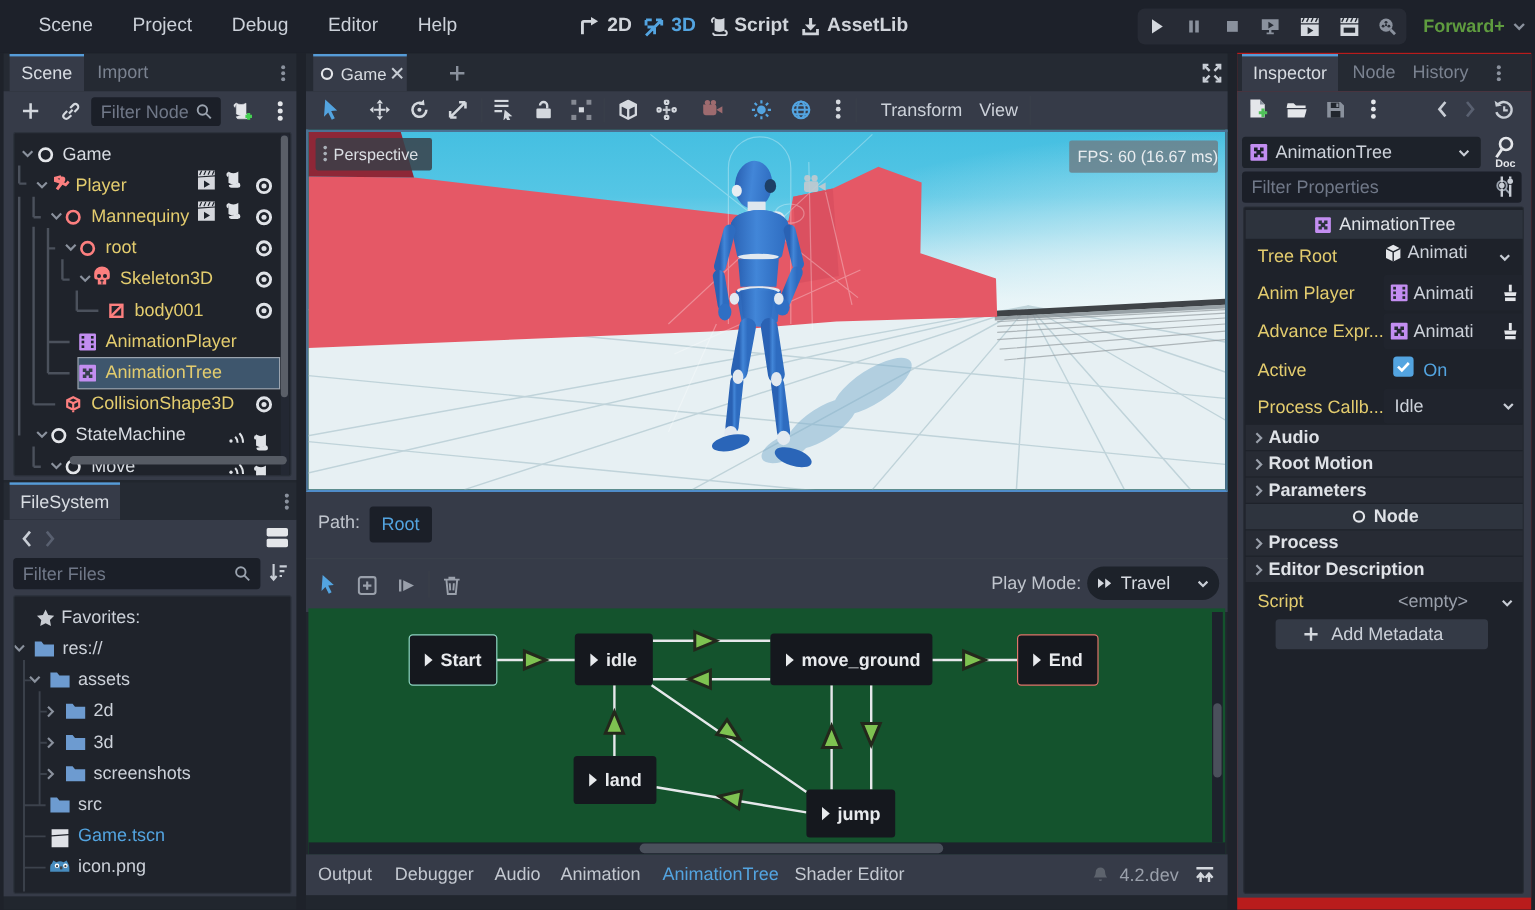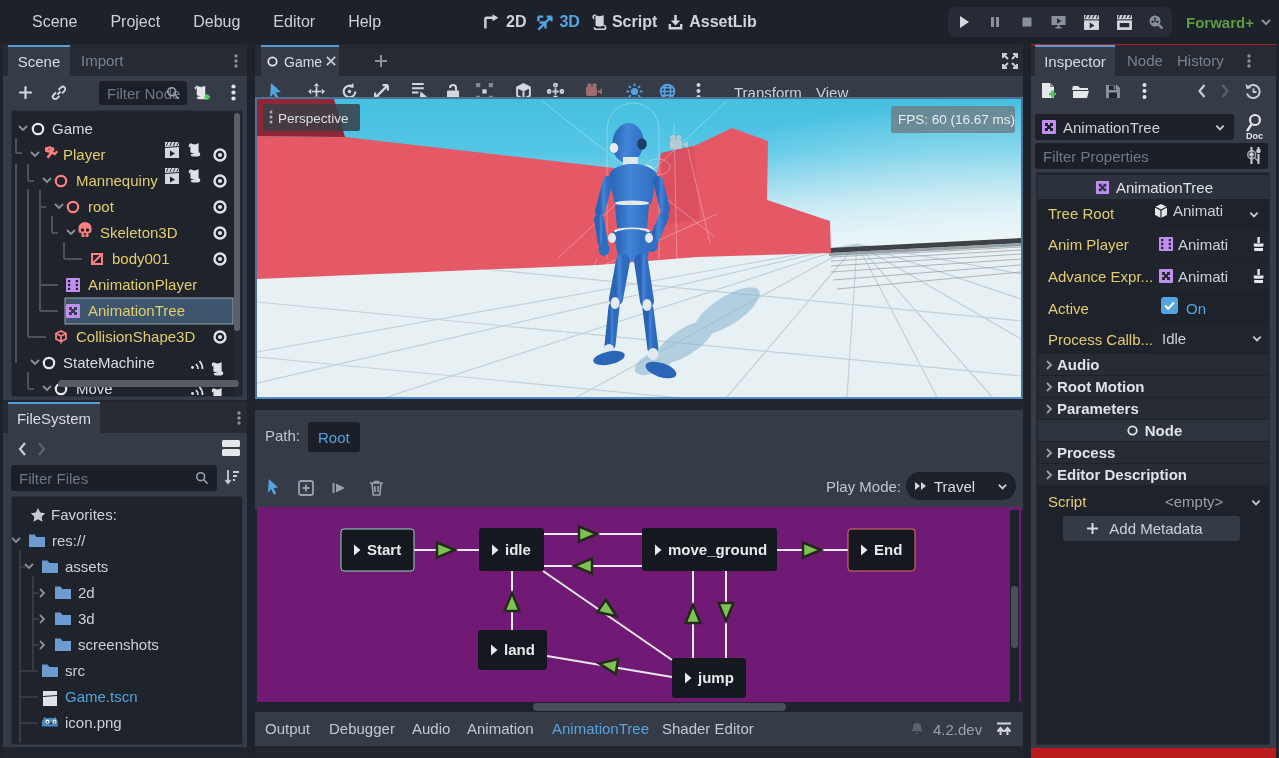--- a/index.html
+++ b/index.html
@@ -102,21 +102,21 @@
       </svg>
 </div>
 
 <div class="abs toolbar" style="left:0;top:32px;width:244px;height:34px;"></div>
 <svg class="abs" style="left:14px;top:40px;" width="17" height="17" viewBox="0 0 16 16">
       <path d="M8 2 v12 M2 8 h12" stroke="#d4d8de" stroke-width="2"></path>
     </svg>
 <svg class="abs" style="left:48px;top:41px;" width="16" height="16" viewBox="0 0 16 16">
       <path d="M6.5 9.5 l3-3 M5 7.5 l-2.5 2.5 a2.4 2.4 0 0 0 3.4 3.4 L8.5 11 M7.5 5 l2.6-2.6 a2.4 2.4 0 0 1 3.4 3.4 L11 8.3" fill="none" stroke="#d4d8de" stroke-width="1.8"></path>
     </svg>
-<div class="abs input" style="left:73px;top:37px;width:88px;height:24px;padding-left:8px;margin-left:23px;">Filter Node
+<div class="abs input" style="left:73px;top:37px;width:108px;height:24px;padding-left:8px;">Filter Node
   <svg class="abs" style="right:7px;top:5px;" width="14" height="14" viewBox="0 0 16 16">
         <circle cx="6.5" cy="6.5" r="4.5" fill="none" stroke="#9aa2ae" stroke-width="1.8"></circle>
         <path d="M10 10 l4.5 4.5" stroke="#9aa2ae" stroke-width="1.8"></path>
       </svg>
 </div>
 <svg class="abs" style="left:190px;top:40px;" width="17" height="17" viewBox="0 0 17 17">
       <path d="M4 2 c2 1.5 6 1.5 8 0 v9 c-2 1.5 -6 1.5 -8 0 z M4 2 c-1 0 -2 1 -2 2 0 .8 .5 1.4 1 1.6 M12 11 c1 .3 2 1.2 2 2.2 0 1 -1 1.8 -2 1.8 h-6 c-1.5 0 -2 -1 -2 -2" fill="#e4e6ea" stroke="#e4e6ea" stroke-width="0.5"></path>
       <path d="M11.5 13 h5.5 M14.2 10.2 v5.6" stroke="#45cf52" stroke-width="2.6"></path>
     </svg>
 <svg class="abs" style="left:228px;top:40px;" width="5" height="17" viewBox="0 0 5 17">
@@ -414,21 +414,21 @@
 <svg class="abs" style="left:441px;top:38px;" width="5" height="18" viewBox="0 0 5 18">
       <circle cx="2.5" cy="3" r="2" fill="#d4d8de"></circle>
       <circle cx="2.5" cy="9" r="2" fill="#d4d8de"></circle>
       <circle cx="2.5" cy="15" r="2" fill="#d4d8de"></circle>
     </svg>
 <div class="abs" style="left:458px;top:38px;width:1px;height:20px;background:#3a404a;"></div>
 <div class="abs" style="left:479px;top:40px;color:#ccd1d9;">Transform</div>
 <div class="abs" style="left:561px;top:40px;color:#ccd1d9;">View</div>
 <div class="abs" style="left:603px;top:36px;width:1px;height:24px;background:#3a404a;"></div>
 
-<div class="abs" style="left:0;top:53px;width:768px;height:302px;border:2px solid #4c7193;border-bottom-color:#4f8cc9;background:#14532d;overflow:hidden;" id="viewport">
+<div class="abs" style="left:0;top:64px;width:768px;height:302px;border:2px solid #4c7193;border-bottom-color:#4f8cc9;background:#14532d;overflow:hidden;" id="viewport">
 <svg width="764" height="298" viewBox="0 0 764 298">
   <defs>
     <linearGradient id="sky" x1="0" y1="0" x2="0" y2="1">
       <stop offset="0" stop-color="#45bfe1"></stop>
             <stop offset="0.18" stop-color="#55c6e5"></stop>
       <stop offset="0.28" stop-color="#7dd2ea"></stop>
             <stop offset="0.37" stop-color="#b2e3f1"></stop>
       <stop offset="0.47" stop-color="#e0f2f7"></stop>
             <stop offset="0.58" stop-color="#eff6f8"></stop>
       <stop offset="1" stop-color="#f1f6f7"></stop>
@@ -567,21 +567,21 @@
     <svg width="14" height="12" viewBox="0 0 14 12">
           <path d="M1 2 l5 4 -5 4z M7 2 l5 4 -5 4z" fill="#d4d8de"></path>
         </svg>
     <span style="color:#d8dce2;">Travel</span>
     <svg class="abs" style="right:8px;top:9px;" width="11" height="11" viewBox="0 0 12 12">
           <path d="M2 4 l4 4 4-4" fill="none" stroke="#c8cdd5" stroke-width="2"></path>
         </svg>
   </div>
 </div>
 
-<div class="abs" style="left:2px;top:463px;width:764px;height:205px;background:#701a75;padding-top:3px;" id="graph">
+<div class="abs" style="left:2px;top:463px;width:764px;height:205px;background:#14532d;padding-top:3px;" id="graph">
 <svg width="764" height="202" viewBox="0 0 764 202">
   <defs>
     <path id="tri" d="M-9 -7.5 L9 0 L-9 7.5 Z" fill="#7ec251" stroke="#23281c" stroke-width="2.5"></path>
   </defs>
   <g stroke="#e6e8eb" stroke-width="2">
     <path d="M157 40 H222 M287 24 H385 M385 56 H287 M520 40 H591 M255 120 V61 M286 61 L415 150 M415 167 L290 146 M436 148 V61 M469 61 V148"></path>
   </g>
   <use href="#tri" transform="translate(189,40)"></use>
   <use href="#tri" transform="translate(331,24)"></use>
   <use href="#tri" transform="translate(326,56) rotate(180)"></use>

